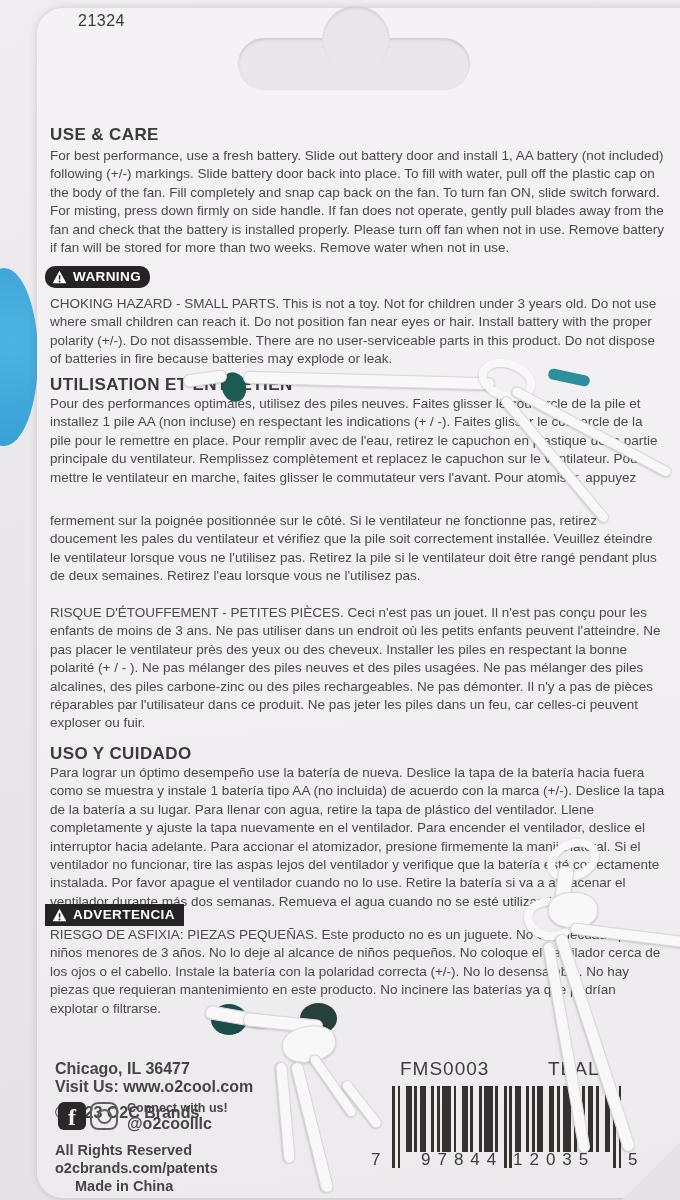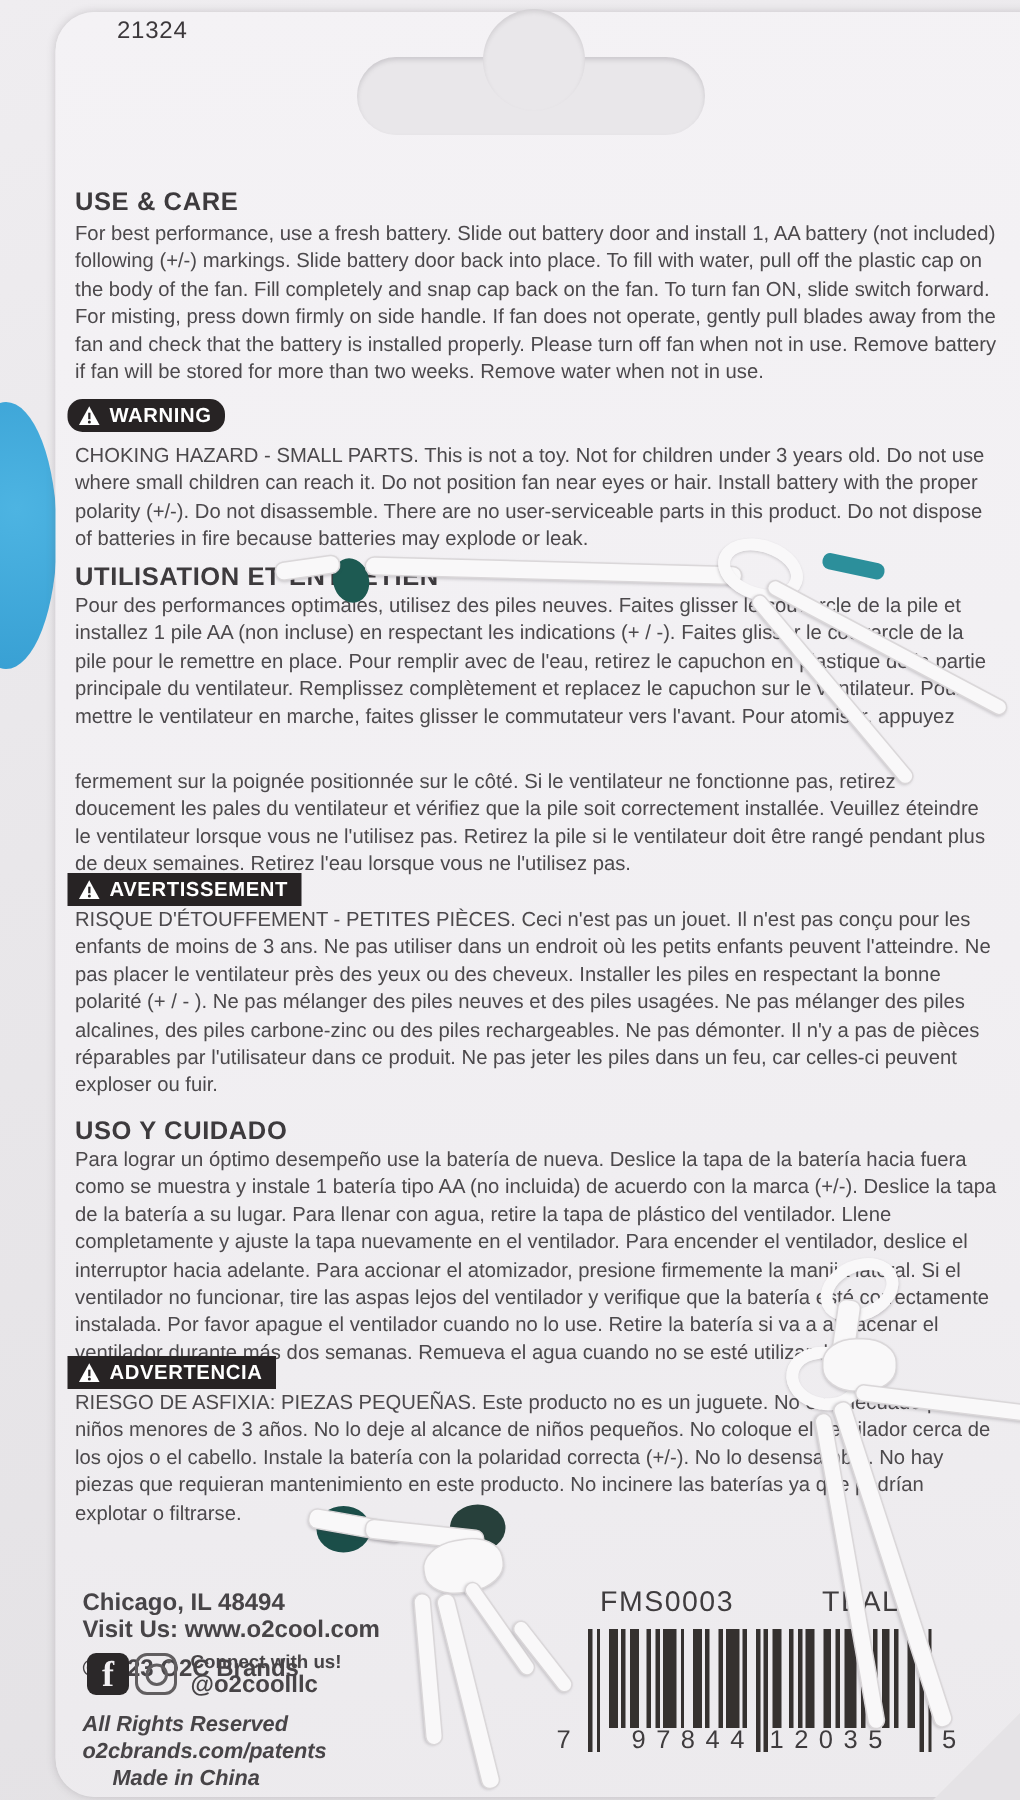--- a/index.html
+++ b/index.html
@@ -28,21 +28,21 @@
   .blk{position:absolute;left:50px;width:615px;z-index:3;}
   .h1{font-size:17px;font-weight:bold;letter-spacing:.4px;color:#3d3a3d;}
   .body-txt{font-size:13.5px;line-height:18.4px;color:#4c494c;}
   .itemno{position:absolute;left:78px;top:12px;font-size:16px;color:#3c383b;z-index:3;letter-spacing:.5px;}
   .wbox{position:absolute;left:45px;background:#272324;color:#fff;display:inline-flex;
         align-items:center;gap:6px;padding:3px 9px 4px 7px;z-index:3;
         font-size:13.5px;font-weight:bold;letter-spacing:.4px;}
   .wbox svg{display:block;}
   
   .foot-line{position:absolute;left:55px;font-size:16px;font-weight:bold;color:#474447;z-index:3;}
-  .legal-line{position:absolute;left:55px;font-size:14.5px;font-weight:bold;color:#474447;z-index:3;font-style:italic;}
+  .legal-line{position:absolute;left:55px;font-size:14.5px;font-weight:bold;color:#474447;z-index:3;}
   .fb{position:absolute;left:58px;top:1102px;width:28px;height:28px;background:#2b2829;
       border-radius:6px;z-index:3;display:flex;align-items:flex-end;justify-content:center;}
   .fb span{color:#f2f0f3;font-size:24px;font-weight:bold;line-height:25px;font-family:"Liberation Serif",serif;}
   .ig{position:absolute;left:90px;top:1102px;width:28px;height:28px;border:2.5px solid #615e60;
       border-radius:8px;z-index:3;box-sizing:border-box;}
   .ig .lens{position:absolute;left:50%;top:50%;width:11px;height:11px;margin:-7px 0 0 -7px;
       border:2.5px solid #615e60;border-radius:50%;}
   .ig .dot{position:absolute;right:2px;top:2px;width:3px;height:3px;background:#615e60;border-radius:50%;}
   .connect1{position:absolute;left:127px;top:1101px;font-size:12.5px;font-weight:bold;color:#474447;z-index:3;}
   .connect2{position:absolute;left:127px;top:1115px;font-size:16px;font-weight:bold;color:#474447;z-index:3;}
@@ -82,45 +82,37 @@
       <circle cx="12.1" cy="18" r="1.6" fill="#272324"></circle>
     </svg>
     <span>WARNING</span>
   </div>
   <div class="blk body-txt" style="top:295px;">CHOKING HAZARD - SMALL PARTS. This is not a toy. Not for children under 3 years old. Do not use where small children can reach it. Do not position fan near eyes or hair. Install battery with the proper polarity (+/-). Do not disassemble. There are no user-serviceable parts in this product. Do not dispose of batteries in fire because batteries may explode or leak.</div>
 
   <div class="blk h1" style="top:375px;">UTILISATION ET ENTRETIEN</div>
   <div class="blk body-txt" style="top:395px;">Pour des performances optimales, utilisez des piles neuves. Faites glisser le couvercle de la pile et installez 1 pile AA (non incluse) en respectant les indications (+ / -). Faites glisser le couvercle de la pile pour le remettre en place. Pour remplir avec de l'eau, retirez le capuchon en plastique de la partie principale du ventilateur. Remplissez complètement et replacez le capuchon sur le ventilateur. Pour mettre le ventilateur en marche, faites glisser le commutateur vers l'avant. Pour atomiser, appuyez</div>
   <div class="blk body-txt" style="top:512px;">fermement sur la poignée positionnée sur le côté. Si le ventilateur ne fonctionne pas, retirez doucement les pales du ventilateur et vérifiez que la pile soit correctement installée. Veuillez éteindre le ventilateur lorsque vous ne l'utilisez pas. Retirez la pile si le ventilateur doit être rangé pendant plus de deux semaines. Retirez l'eau lorsque vous ne l'utilisez pas.</div>
 
-  <div class="wbox" style="top:582px;">
-    <svg width="15" height="14" viewBox="0 0 24 22">
-      <path d="M12 1 L23 21 H1 Z" fill="#ffffff"></path>
-      <rect x="10.9" y="8" width="2.4" height="7" fill="#272324"></rect>
-      <circle cx="12.1" cy="18" r="1.6" fill="#272324"></circle>
-    </svg>
-    <span>AVERTISSEMENT</span>
-  </div>
   <div class="blk body-txt" style="top:604px;">RISQUE D'ÉTOUFFEMENT - PETITES PIÈCES. Ceci n'est pas un jouet. Il n'est pas conçu pour les enfants de moins de 3 ans. Ne pas utiliser dans un endroit où les petits enfants peuvent l'atteindre. Ne pas placer le ventilateur près des yeux ou des cheveux. Installer les piles en respectant la bonne polarité (+ / - ). Ne pas mélanger des piles neuves et des piles usagées. Ne pas mélanger des piles alcalines, des piles carbone-zinc ou des piles rechargeables. Ne pas démonter. Il n'y a pas de pièces réparables par l'utilisateur dans ce produit. Ne pas jeter les piles dans un feu, car celles-ci peuvent exploser ou fuir.</div>
 
   <div class="blk h1" style="top:744px;">USO Y CUIDADO</div>
   <div class="blk body-txt" style="top:764px;">Para lograr un óptimo desempeño use la batería de nueva. Deslice la tapa de la batería hacia fuera como se muestra y instale 1 batería tipo AA (no incluida) de acuerdo con la marca (+/-). Deslice la tapa de la batería a su lugar. Para llenar con agua, retire la tapa de plástico del ventilador. Llene completamente y ajuste la tapa nuevamente en el ventilador. Para encender el ventilador, deslice el interruptor hacia adelante. Para accionar el atomizador, presione firmemente la manija lateral. Si el ventilador no funcionar, tire las aspas lejos del ventilador y verifique que la batería esté correctamente instalada. Por favor apague el ventilador cuando no lo use. Retire la batería si va a almacenar el ventilador durante más dos semanas. Remueva el agua cuando no se esté utilizando.</div>
 
   <div class="wbox" style="top:904px;">
     <svg width="15" height="14" viewBox="0 0 24 22">
       <path d="M12 1 L23 21 H1 Z" fill="#ffffff"></path>
       <rect x="10.9" y="8" width="2.4" height="7" fill="#272324"></rect>
       <circle cx="12.1" cy="18" r="1.6" fill="#272324"></circle>
     </svg>
     <span>ADVERTENCIA</span>
   </div>
   <div class="blk body-txt" style="top:926px;">RIESGO DE ASFIXIA: PIEZAS PEQUEÑAS. Este producto no es un juguete. No es adecuado para niños menores de 3 años. No lo deje al alcance de niños pequeños. No coloque el ventilador cerca de los ojos o el cabello. Instale la batería con la polaridad correcta (+/-). No lo desensamble. No hay piezas que requieran mantenimiento en este producto. No incinere las baterías ya que podrían explotar o filtrarse.</div>
 
   <div class="foot-line" style="top:1104px;">©2023 O2C Brands</div>
-  <div class="foot-line" style="top:1060px;">Chicago, IL 48494</div>
+  <div class="foot-line" style="top:1060px;">Chicago, IL 36477</div>
   <div class="foot-line" style="top:1078px;">Visit Us: www.o2cool.com</div>
 
   <div class="fb">
       <span>f</span>
     </div>
   <div class="ig">
     <div class="lens"></div>
     <div class="dot"></div>
   </div>
   <div class="connect1">Connect with us!</div>

